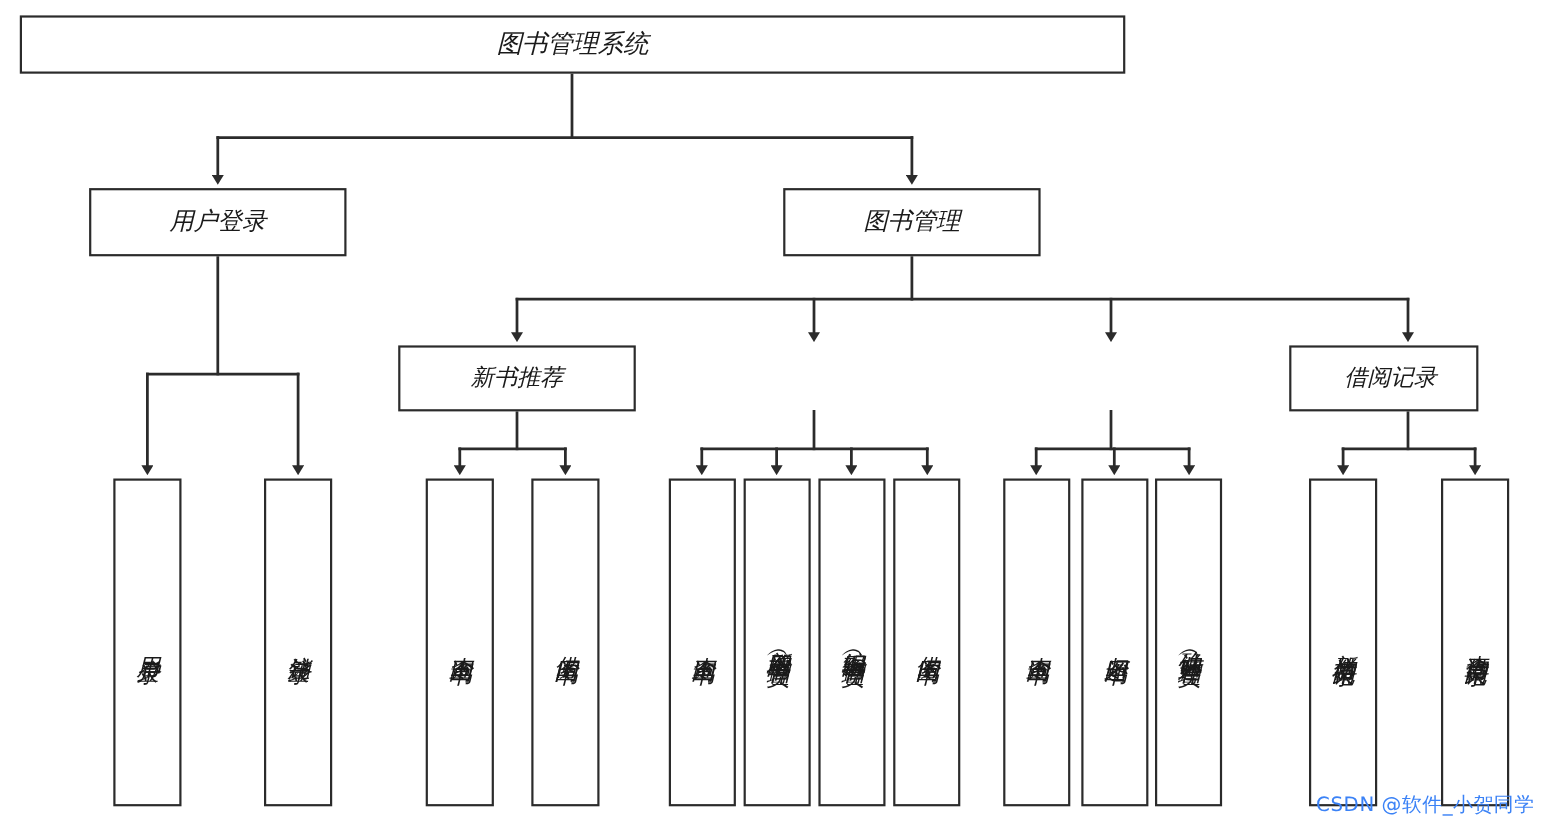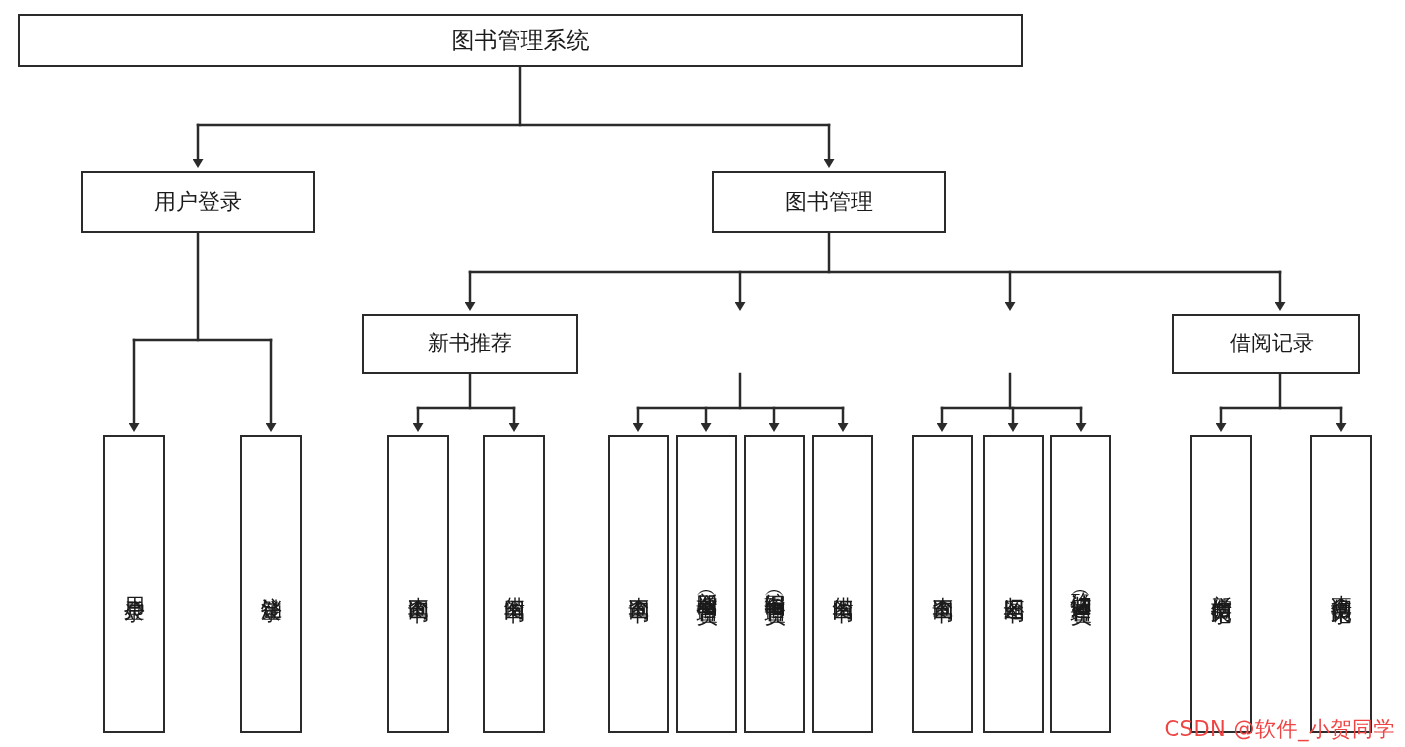--- a/index.html
+++ b/index.html
@@ -46,34 +46,35 @@
   .node.level-3 {
     font-size: 21px;
   }
   .node.leaf {
     font-size: 21px;
   }
   .node .label {
     display: block;
     text-align: left;
     white-space: nowrap;
+    font-style: italic;
   }
   .node.leaf .label {
     writing-mode: vertical-rl;
     text-orientation: upright;
     letter-spacing: 2px;
     white-space: nowrap;
     line-height: 1;
   }
   #watermark {
     position: absolute;
     right: 10px;
     bottom: 4px;
-    font-size: 21px;
-    color: #ef4444;
+    font-size: 18px;
+    color: #3b82f6;
     letter-spacing: 0.5px;
     white-space: nowrap;
     font-family: "DejaVu Sans", "Liberation Sans", sans-serif;
   }
 </style>
 </head>
 <body>
 
 <div id="canvas">
 
@@ -136,21 +137,21 @@
   <div class="node level-2" style="left: 81px; top: 171px; width: 234px; height: 62px;">
     <span class="label">用户登录</span>
   </div>
   <div class="node level-2" style="left: 712px; top: 171px; width: 234px; height: 62px;">
     <span class="label">图书管理</span>
   </div>
 
   <div class="node level-3" style="left: 362px; top: 314px; width: 216px; height: 60px;">
     <span class="label">新书推荐</span>
   </div>
-  <div class="node level-3" style="left: 1172px; top: 314px; width: 188px; height: 60px; padding-left: 12px;">
+  <div class="node level-3" style="left: 1172px; top: 314px; width: 172px; height: 60px; padding-left: 12px;">
     <span class="label">借阅记录</span>
   </div>
 
   <div class="node leaf" style="left: 103px; top: 435px; width: 62px; height: 298px;">
     <span class="label">用户登录</span>
   </div>
   <div class="node leaf" style="left: 240px; top: 435px; width: 62px; height: 298px;">
     <span class="label">注销登录</span>
   </div>
   <div class="node leaf" style="left: 387px; top: 435px; width: 62px; height: 298px;">

